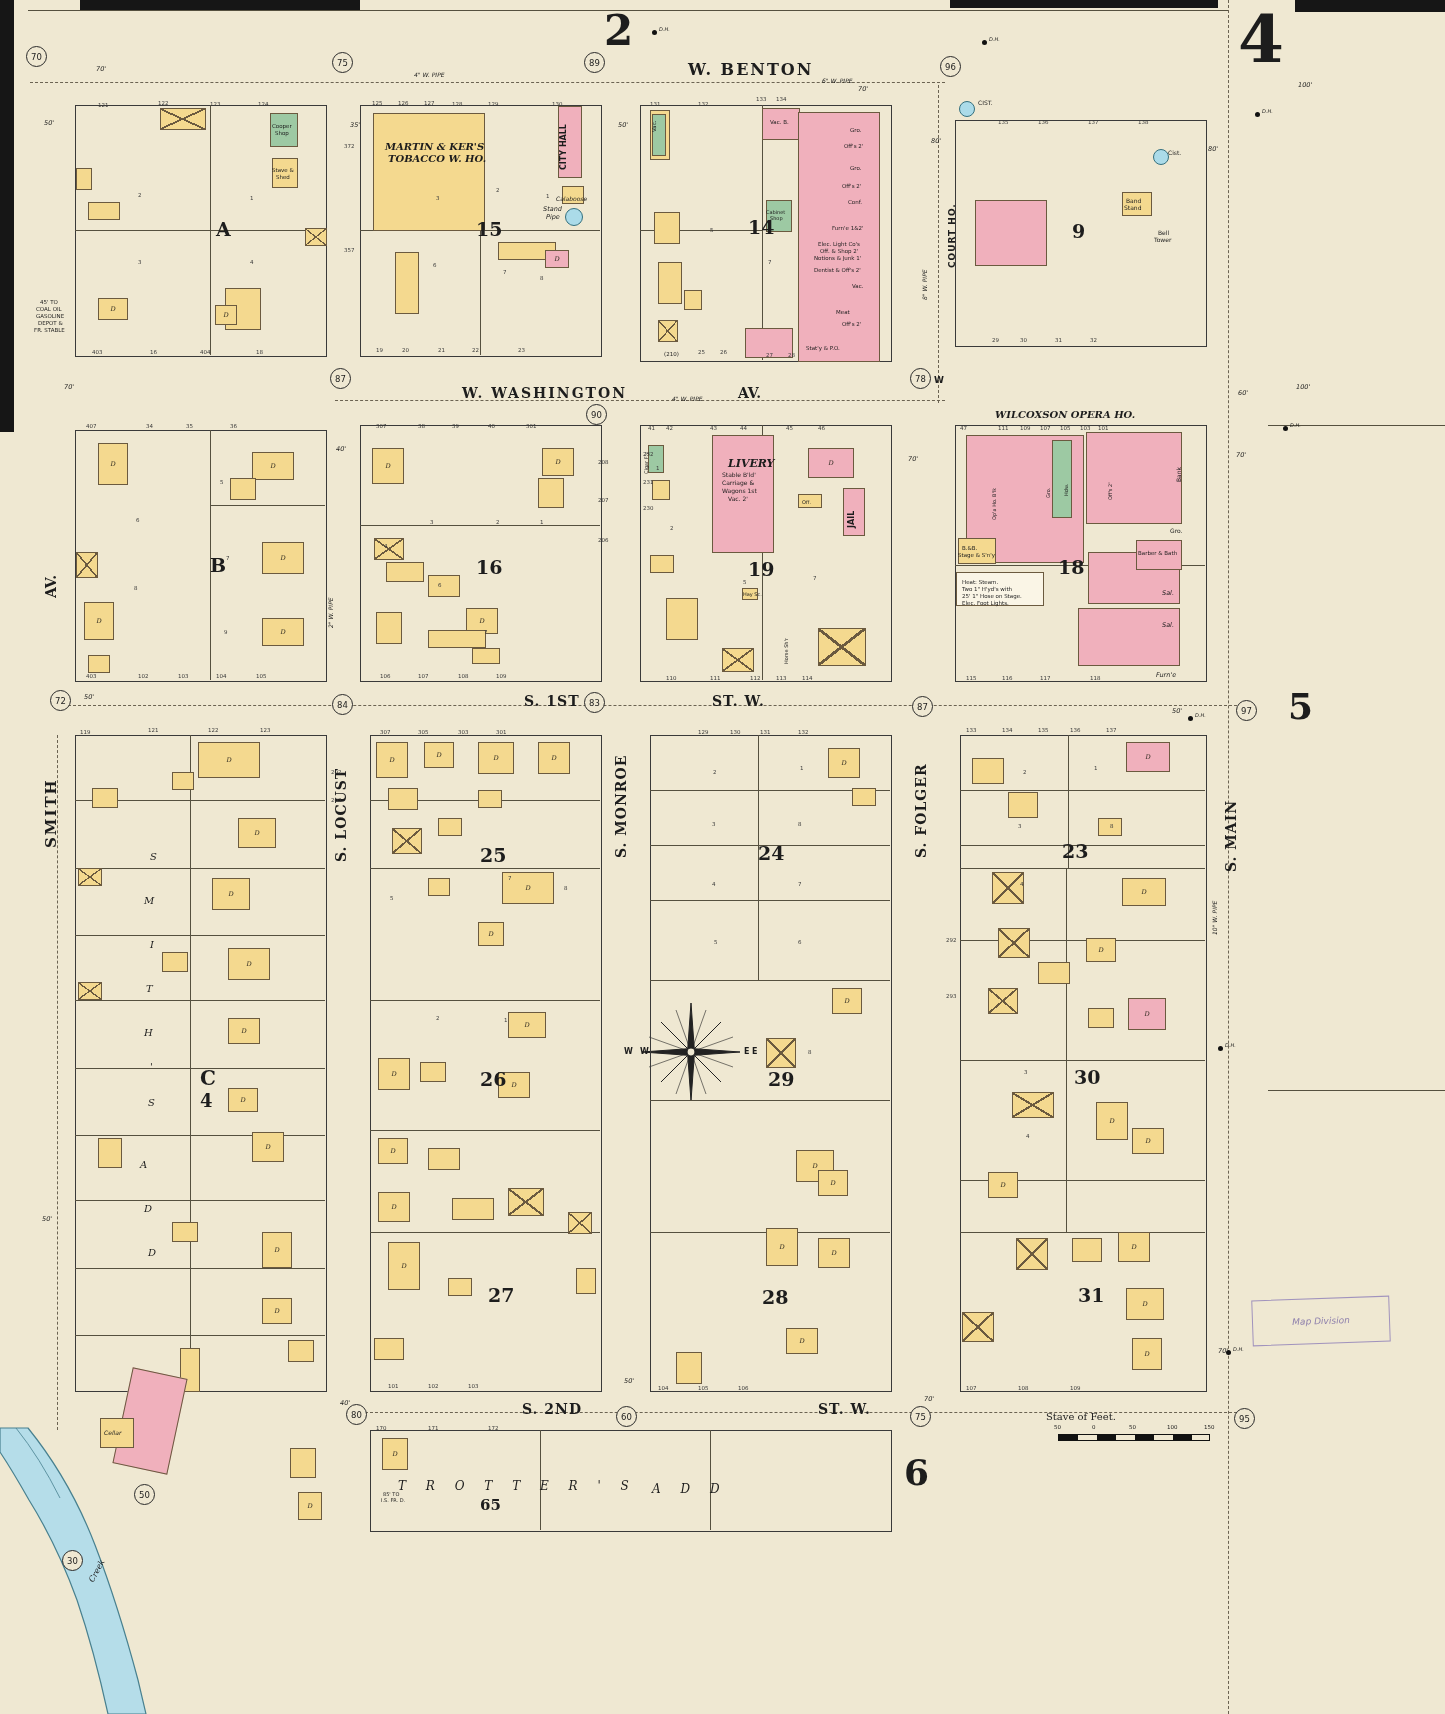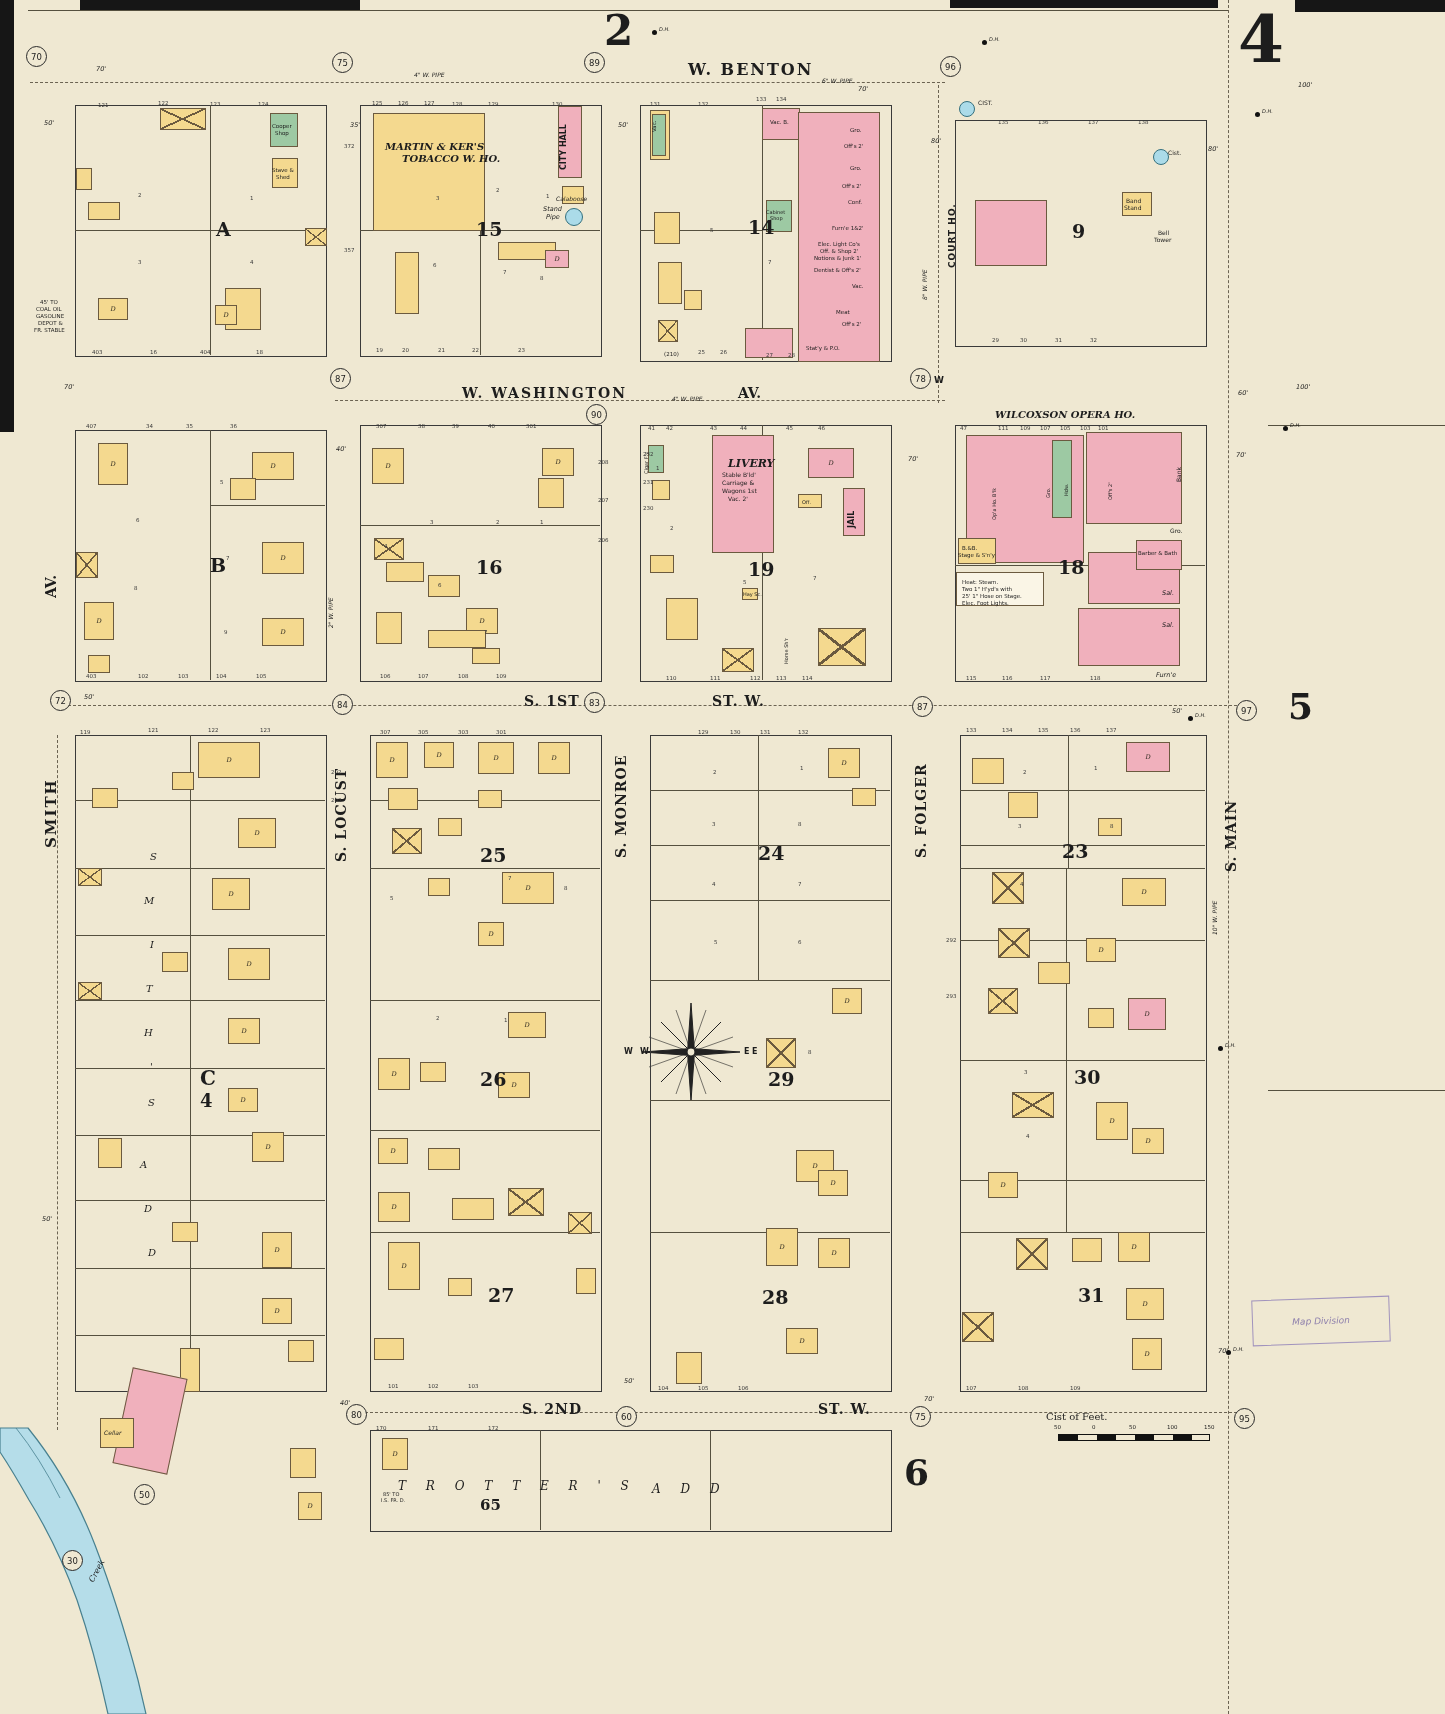--- a/index.html
+++ b/index.html
@@ -392,21 +392,21 @@
     <div class="abs lbl serif" style="left: 712px; top: 694px; font-size: 14px; font-weight: bold; letter-spacing: 1px;">ST. W.</div>
     <div class="abs lbl serif" style="left: 522px; top: 1402px; font-size: 14px; font-weight: bold; letter-spacing: 1px;">S. 2ND</div>
     <div class="abs lbl serif" style="left: 818px; top: 1402px; font-size: 14px; font-weight: bold; letter-spacing: 1px;">ST. W.</div>
     <div class="abs lbl serif" style="left: 44px; top: 848px; font-size: 15px; font-weight: bold; letter-spacing: 2px; transform-origin: left top; transform: rotate(-90deg);">SMITH</div>
     <div class="abs lbl serif" style="left: 44px; top: 598px; font-size: 14px; font-weight: bold; transform-origin: left top; transform: rotate(-90deg);">AV.</div>
     <div class="abs lbl serif" style="left: 334px; top: 862px; font-size: 14px; font-weight: bold; letter-spacing: 1px; transform-origin: left top; transform: rotate(-90deg);">S. LOCUST</div>
     <div class="abs lbl serif" style="left: 614px; top: 858px; font-size: 14px; font-weight: bold; letter-spacing: 1px; transform-origin: left top; transform: rotate(-90deg);">S. MONROE</div>
     <div class="abs lbl serif" style="left: 914px; top: 858px; font-size: 14px; font-weight: bold; letter-spacing: 1px; transform-origin: left top; transform: rotate(-90deg);">S. FOLGER</div>
     <div class="abs lbl serif" style="left: 1224px; top: 872px; font-size: 14px; font-weight: bold; letter-spacing: 1px; transform-origin: left top; transform: rotate(-90deg);">S. MAIN</div>
     <div class="abs lbl serif" style="left: 385px; top: 142px; font-size: 10px; font-weight: bold; font-style: italic;">MARTIN &amp; KER'S</div>
-    <div class="abs lbl serif" style="left: 402px; top: 154px; font-size: 10px; font-weight: bold; font-style: italic;">TOBACCO W. HO.</div>
+    <div class="abs lbl serif" style="left: 388px; top: 154px; font-size: 10px; font-weight: bold; font-style: italic;">TOBACCO W. HO.</div>
     <div class="abs lbl" style="left: 560px; top: 170px; font-size: 8px; font-weight: bold; transform-origin: left top; transform: rotate(-90deg);">CITY HALL</div>
     <div class="abs lbl" style="left: 556px; top: 196px; font-size: 6px; font-style: italic;">Calaboose</div>
     <div class="abs lbl" style="left: 543px; top: 206px; font-size: 6.5px; font-style: italic;">Stand</div>
     <div class="abs lbl" style="left: 546px; top: 214px; font-size: 6.5px; font-style: italic;">Pipe</div>
     <div class="abs lbl" style="left: 272px; top: 124px; font-size: 5.5px;">Cooper</div>
     <div class="abs lbl" style="left: 275px; top: 131px; font-size: 5.5px;">Shop</div>
     <div class="abs lbl" style="left: 272px; top: 168px; font-size: 5.5px;">Stave &amp;</div>
     <div class="abs lbl" style="left: 276px; top: 175px; font-size: 5.5px;">Shed</div>
     <div class="abs lbl" style="left: 948px; top: 268px; font-size: 9px; font-weight: bold; letter-spacing: 1px; transform-origin: left top; transform: rotate(-90deg);">COURT HO.</div>
     <div class="abs lbl" style="left: 1126px; top: 198px; font-size: 6px;">Band</div>
@@ -428,21 +428,21 @@
     <div class="abs lbl" style="left: 962px; top: 601px; font-size: 5.5px;">Elec. Foot Lights.</div>
     <div class="abs lbl" style="left: 1138px; top: 551px; font-size: 5.5px;">Barber &amp; Bath</div>
     <div class="abs lbl" style="left: 1162px; top: 590px; font-size: 6.5px; font-style: italic;">Sal.</div>
     <div class="abs lbl" style="left: 1162px; top: 622px; font-size: 6.5px; font-style: italic;">Sal.</div>
     <div class="abs lbl" style="left: 1156px; top: 672px; font-size: 6.5px; font-style: italic;">Furn'e</div>
     <div class="abs lbl" style="left: 1170px; top: 528px; font-size: 6px;">Gro.</div>
     <div class="abs lbl" style="left: 1176px; top: 482px; font-size: 6px; transform-origin: left top; transform: rotate(-90deg);">Bank</div>
     <div class="abs lbl" style="left: 962px; top: 546px; font-size: 5.5px;">B.&amp;B.</div>
     <div class="abs lbl" style="left: 958px; top: 553px; font-size: 5.5px;">Stage &amp; S'n'y</div>
     <div class="abs lbl" style="left: 104px; top: 1430px; font-size: 6px; font-style: italic;">Cellar</div>
-    <div class="abs lbl serif" style="left: 1046px; top: 1412px; font-size: 10px;">Cist of Feet.</div>
+    <div class="abs lbl serif" style="left: 1046px; top: 1412px; font-size: 10px;">Stave of Feet.</div>
     <div class="abs lbl" style="left: 652px; top: 132px; font-size: 5.5px; transform-origin: left top; transform: rotate(-90deg);">Vac.</div>
     <div class="abs lbl" style="left: 766px; top: 210px; font-size: 5px;">Cabinet</div>
     <div class="abs lbl" style="left: 770px; top: 216px; font-size: 5px;">Shop</div>
     <div class="abs lbl" style="left: 770px; top: 120px; font-size: 5.5px;">Vac. B.</div>
     <div class="abs lbl" style="left: 850px; top: 128px; font-size: 5.5px;">Gro.</div>
     <div class="abs lbl" style="left: 844px; top: 144px; font-size: 5.5px;">Off's 2'</div>
     <div class="abs lbl" style="left: 850px; top: 166px; font-size: 5.5px;">Gro.</div>
     <div class="abs lbl" style="left: 842px; top: 184px; font-size: 5.5px;">Off's 2'</div>
     <div class="abs lbl" style="left: 848px; top: 200px; font-size: 5.5px;">Conf.</div>
     <div class="abs lbl" style="left: 832px; top: 226px; font-size: 5.5px;">Furn'e 1&amp;2'</div>

